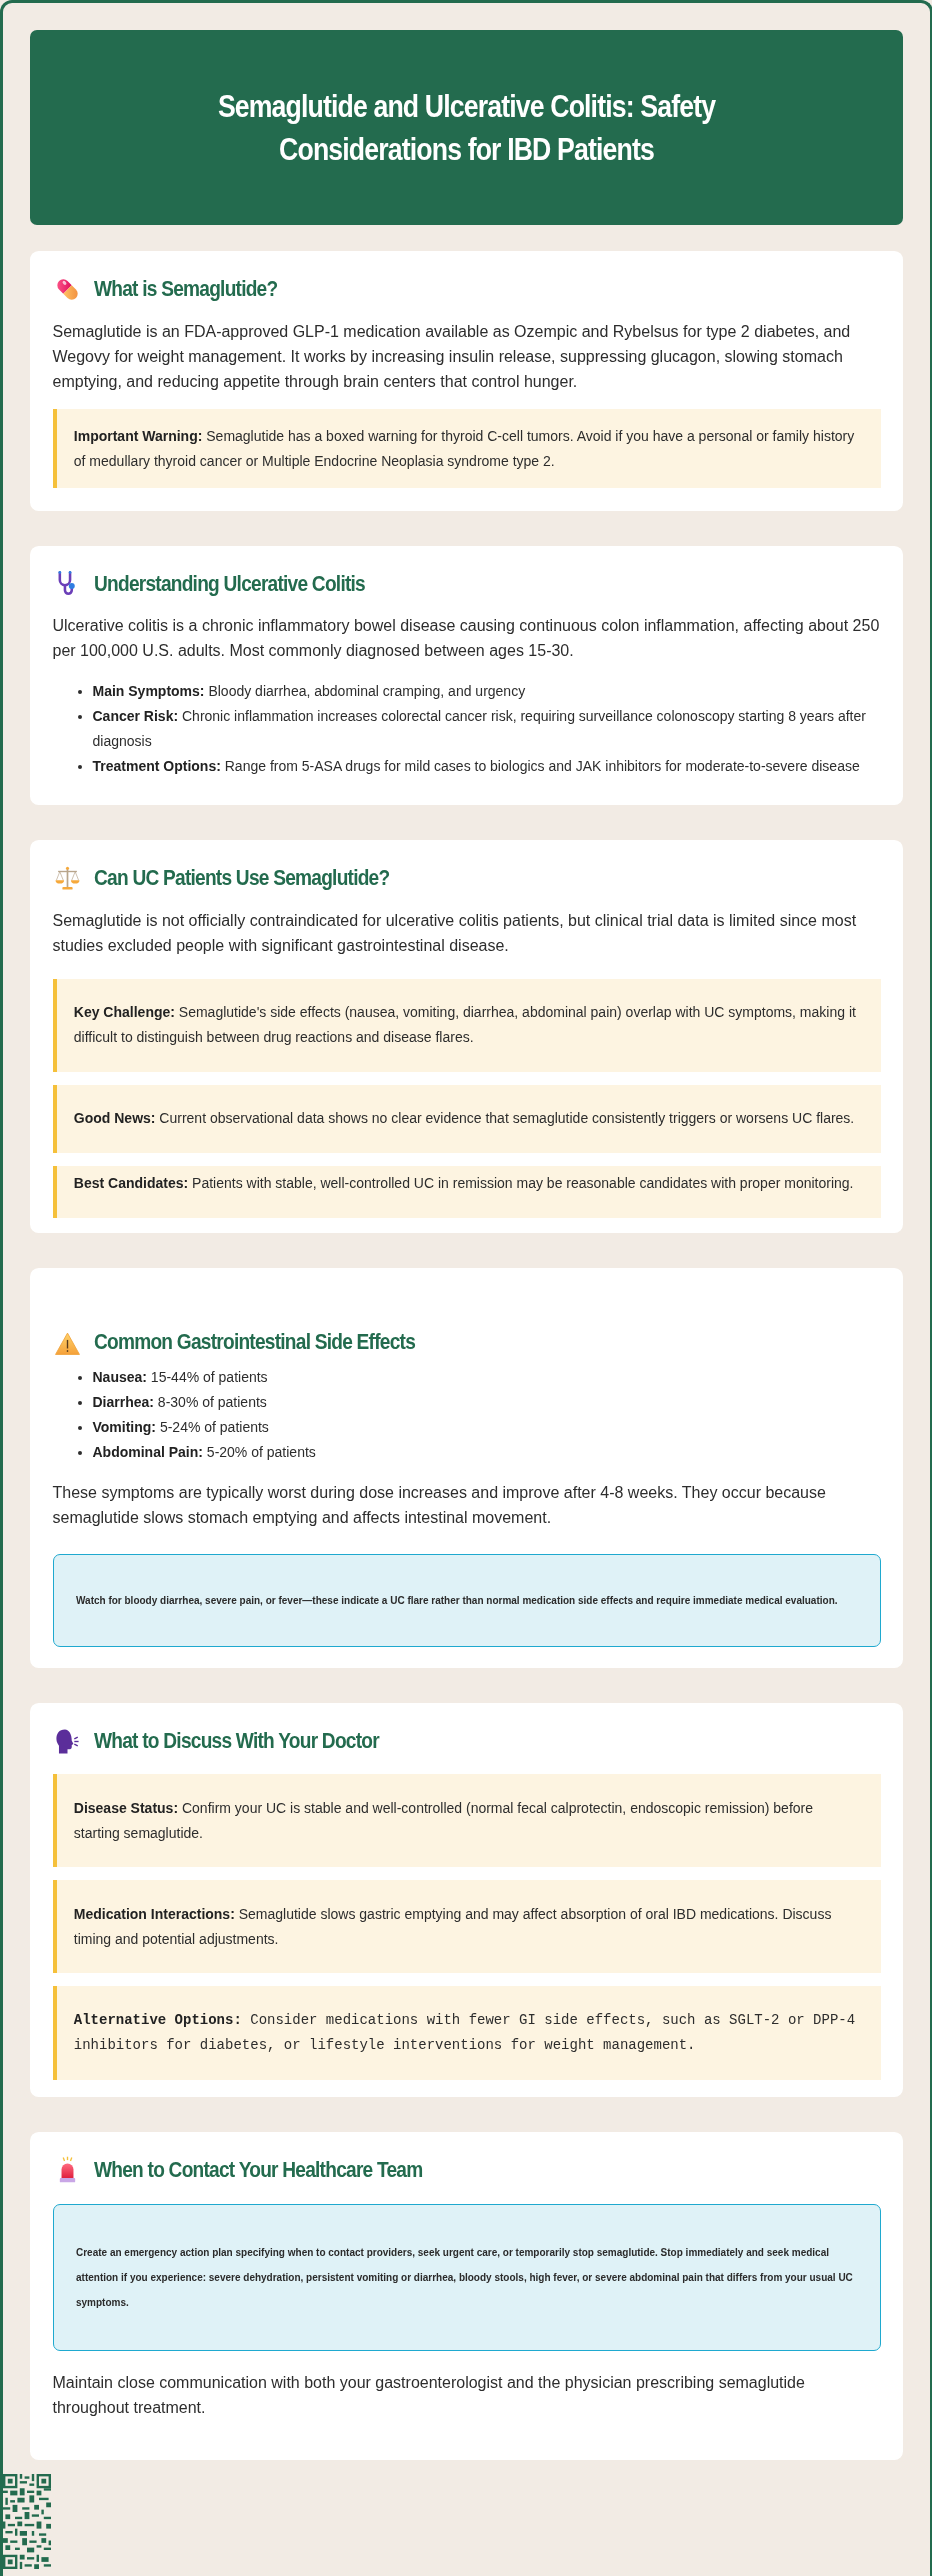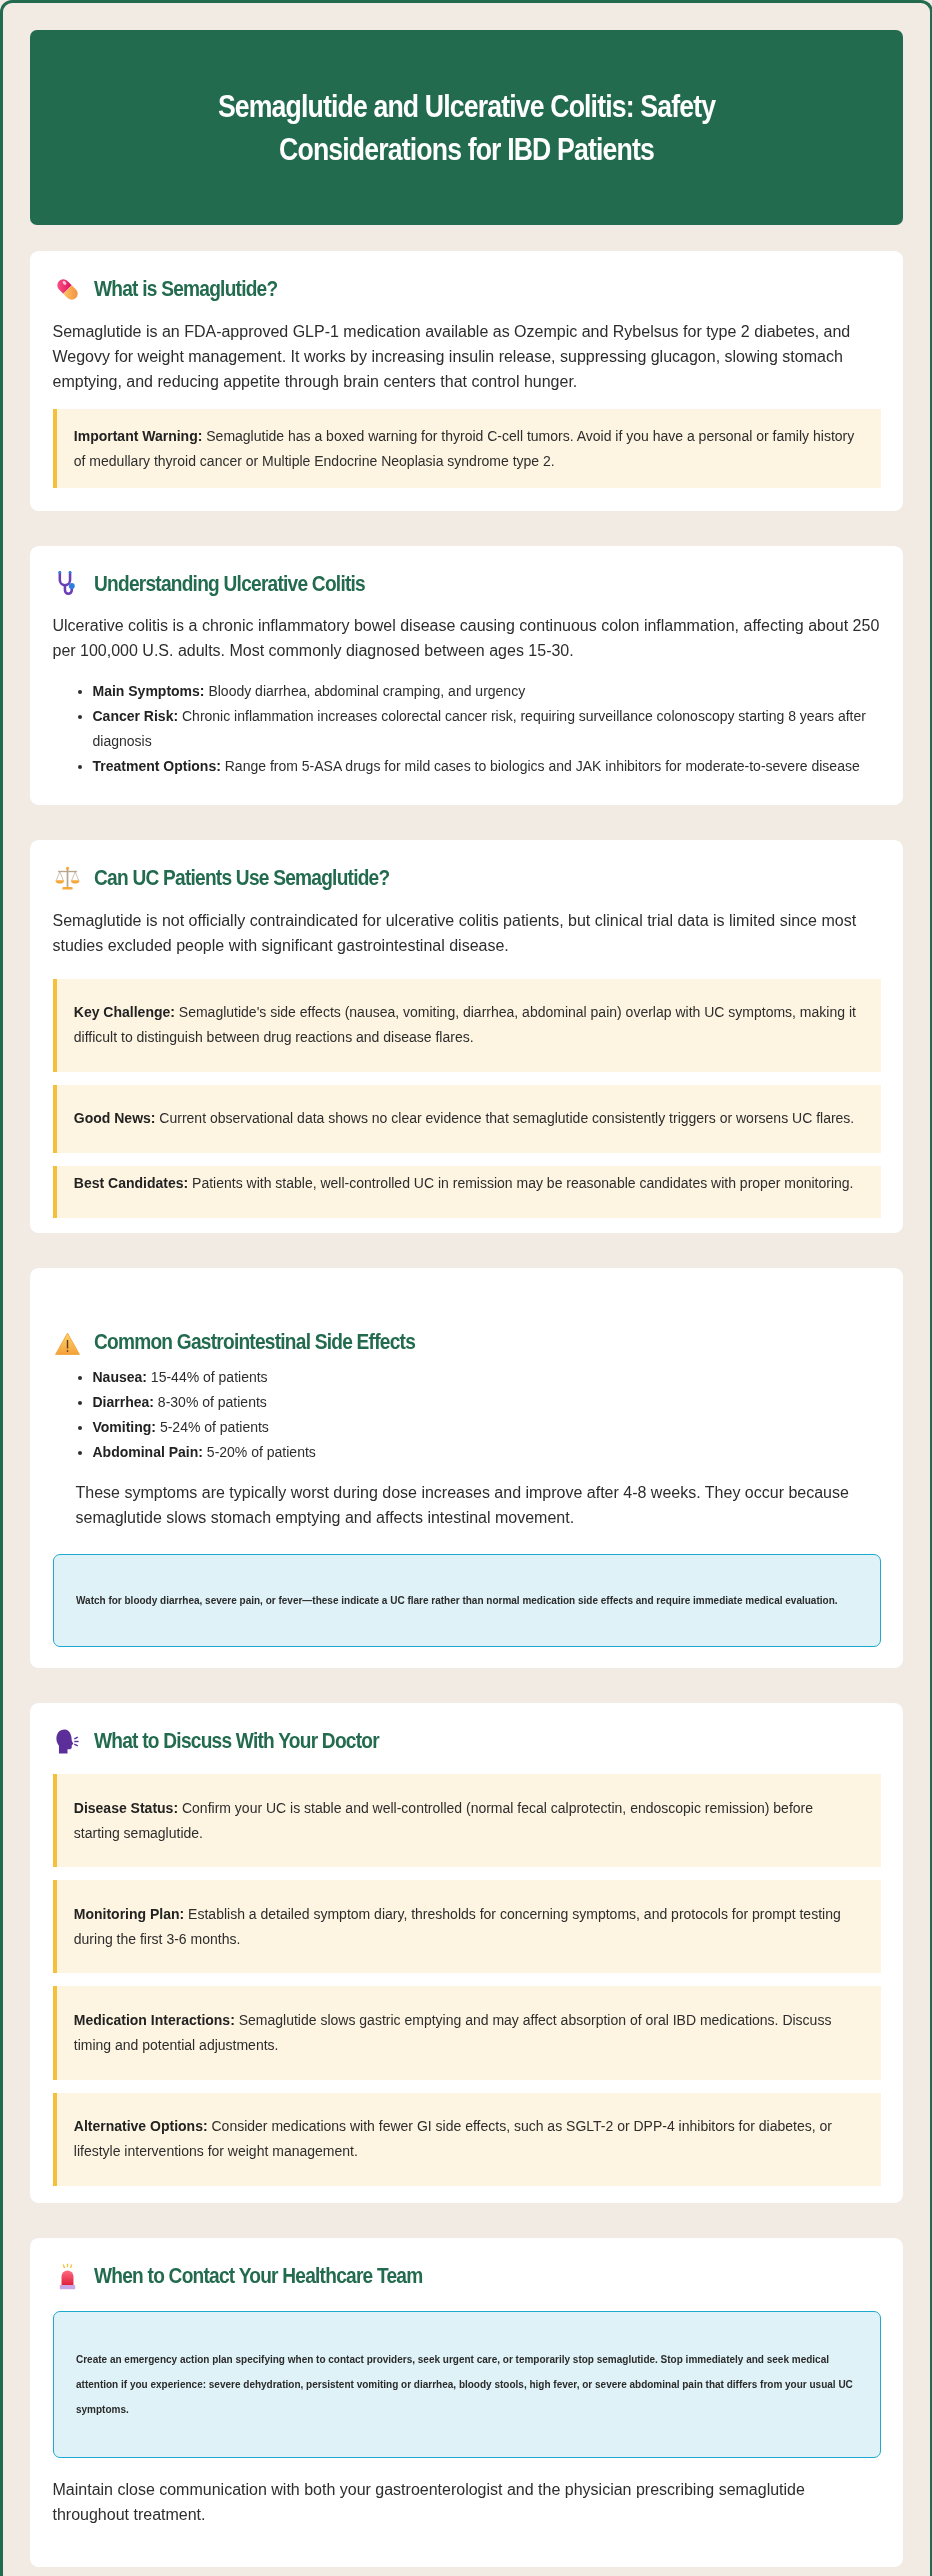--- a/index.html
+++ b/index.html
@@ -161,46 +161,43 @@
         </svg>
       </span>
       <h2>Common Gastrointestinal Side Effects</h2>
     </div>
     <ul class="bullets" style="margin-top:0;">
       <li><b>Nausea:</b><span> 15-44% of patients</span></li>
       <li><b>Diarrhea:</b><span> 8-30% of patients</span></li>
       <li><b>Vomiting:</b><span> 5-24% of patients</span></li>
       <li><b>Abdominal Pain:</b><span> 5-20% of patients</span></li>
     </ul>
-    <p class="body" style="margin-top:15.6px;margin-left:23px;">These symptoms are typically worst during dose increases and improve after 4-8 weeks. They occur because semaglutide slows stomach emptying and affects intestinal movement.</p>
+    <p class="body" style="margin-top:15.6px;">These symptoms are typically worst during dose increases and improve after 4-8 weeks. They occur because semaglutide slows stomach emptying and affects intestinal movement.</p>
     <div class="info-box" style="margin-top:24px;">Watch for bloody diarrhea, severe pain, or fever—these indicate a UC flare rather than normal medication side effects and require immediate medical evaluation.</div>
   </div>
 
   <div class="card" style="padding-bottom:17.3px;">
     <div class="card-title" style="margin-bottom:17.3px;">
       <span class="icon">
         <svg viewBox="0 0 34 34" width="29" height="29">
           <path d="M14 3 c-7 0 -10 5 -10 11 c0 4 2 6 3 8 v9 h10 v-5 h3 c2 0 2 -2 2 -3 v-2 l2 -1 l-2 -4 c0 -7 -3 -13 -8 -13z" fill="#5b2e9a"></path>
           <line x1="25" y1="14" x2="29" y2="12" stroke="#5b2e9a" stroke-width="1.6"></line>
           <line x1="25" y1="17" x2="30" y2="17" stroke="#5b2e9a" stroke-width="1.6"></line>
           <line x1="25" y1="20" x2="29" y2="22" stroke="#5b2e9a" stroke-width="1.6"></line>
         </svg>
       </span>
       <h2>What to Discuss With Your Doctor</h2>
     </div>
     <div class="callout" style="margin-top:0;padding-top:21.6px;padding-bottom:21.6px;">
       <b>Disease Status:</b><span> Confirm your UC is stable and well-controlled (normal fecal calprotectin, endoscopic remission) before starting semaglutide.</span>
     </div>
     <div class="callout" style="padding-top:21.6px;padding-bottom:21.6px;">
-      <b>Monitoring Plan:</b><span> Establish a detailed symptom diary, thresholds for concerning symptoms, and protocols for prompt testing during the first 3-6 months.</span>
-    </div>
-    <div class="callout" style="padding-top:21.6px;padding-bottom:21.6px;">
       <b>Medication Interactions:</b><span> Semaglutide slows gastric emptying and may affect absorption of oral IBD medications. Discuss timing and potential adjustments.</span>
     </div>
-    <div class="callout" style="padding-top:21.6px;padding-bottom:21.6px;">
+    <div class="callout" style="padding-top:21.6px;padding-bottom:21.6px;font-family:Liberation Mono, monospace;">
       <b>Alternative Options:</b><span> Consider medications with fewer GI side effects, such as SGLT-2 or DPP-4 inhibitors for diabetes, or lifestyle interventions for weight management.</span>
     </div>
   </div>
 
   <div class="card" style="padding-bottom:40px;">
     <div class="card-title" style="margin-bottom:19px;">
       <span class="icon">
         <svg viewBox="0 0 34 34" width="29" height="29">
           <defs>
               <linearGradient id="sG" x1="0" y1="0" x2="0" y2="1">

